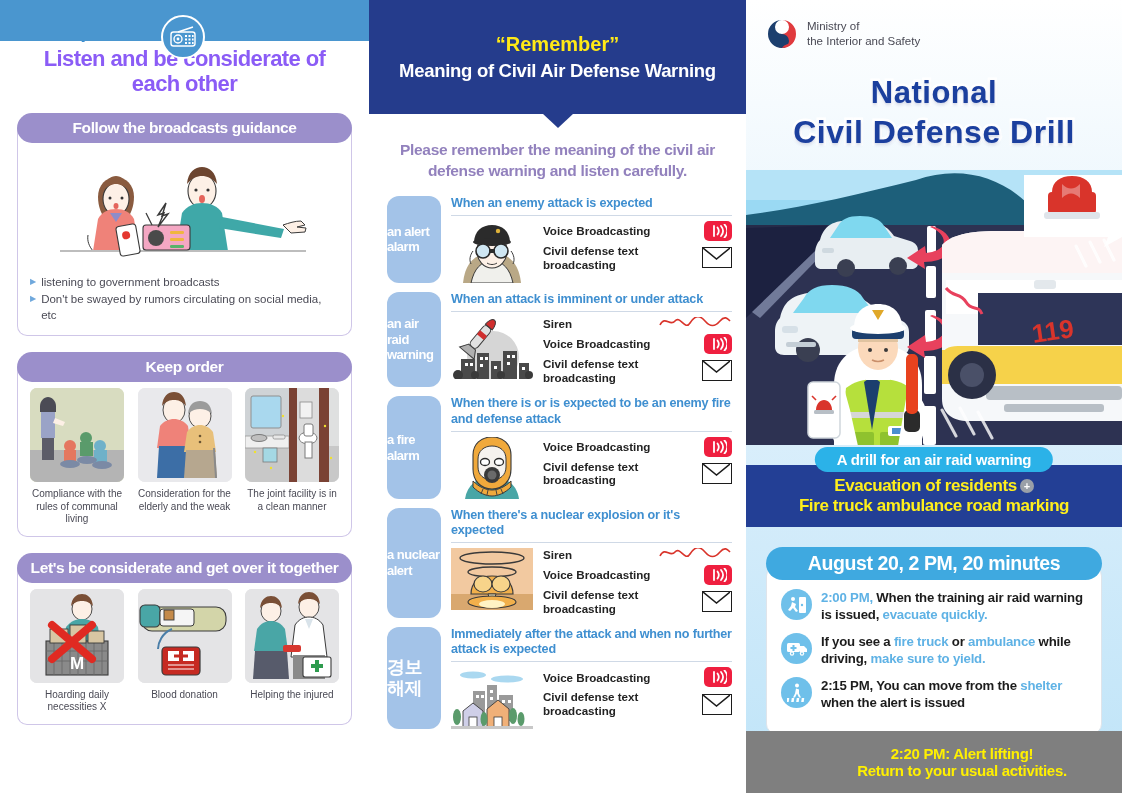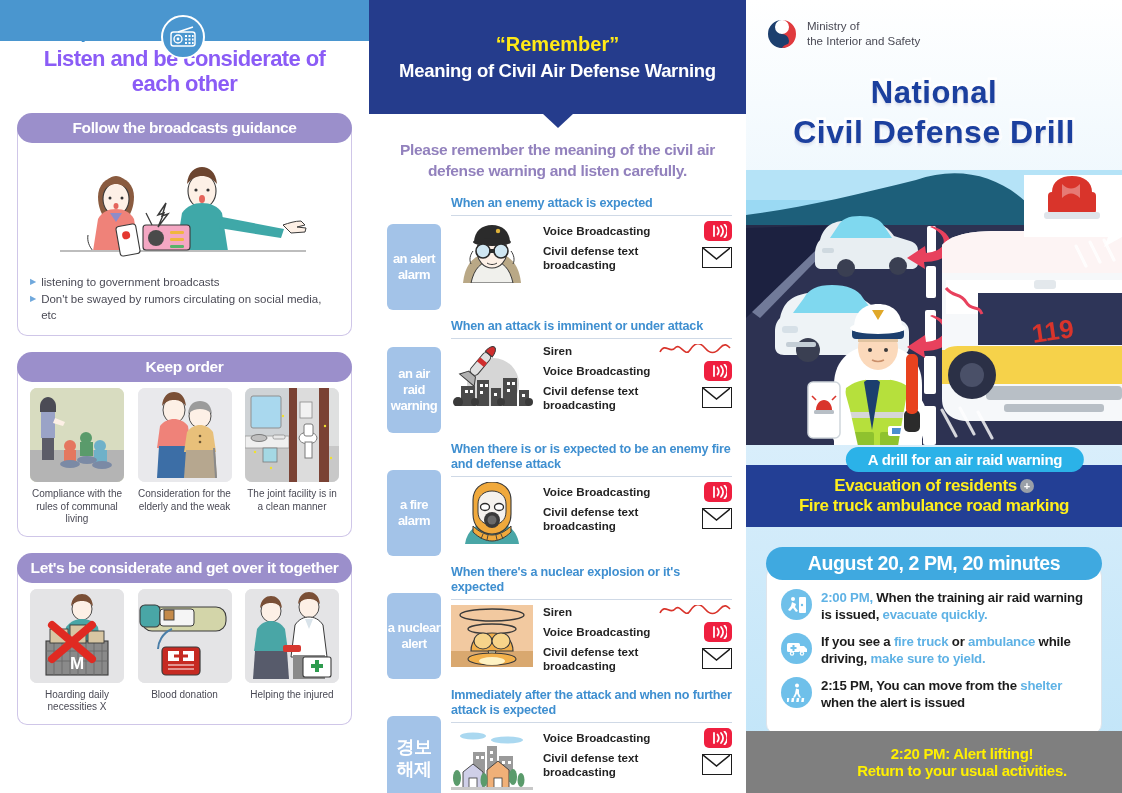--- a/index.html
+++ b/index.html
@@ -54,23 +54,23 @@
   .p2-h2 { color:#ffffff; font-size:18.5px; font-weight:bold; margin-top:4px; letter-spacing:-0.3px; }
   .p2-arrow { position:absolute; bottom:-14px; left:50%; transform:translateX(-50%);
               width:0; height:0; border-left:16px solid transparent; border-right:16px solid transparent;
               border-top:15px solid #253c8c; }
   .p2-sub { text-align:center; color:#9281bd; font-size:15.5px; font-weight:bold;
             padding:26px 26px 0 26px; line-height:1.35; letter-spacing:-0.3px; }
 
   .rows { padding:14px 14px 0 18px; }
   .row { display:flex; gap:10px; margin-bottom:9px; }
   .chip {
-    width:54px; min-height:86px; background:#a3c3e8; border-radius:6px; color:#ffffff;
+    width:54px; min-height:86px; background:#a3c3e8; border-radius:12px; color:#ffffff;
     font-size:13px; font-weight:bold; display:flex; align-items:center; justify-content:center;
-    text-align:center; line-height:1.2; flex:0 0 54px; letter-spacing:-0.5px;margin-top:28px;
+    text-align:left; line-height:1.2; flex:0 0 54px; letter-spacing:-0.5px;
   }
   .chip.kr { font-size:18px; }
   .rowmain { flex:1; }
   .rowtitle { color:#3f8fd0; font-size:12.6px; font-weight:bold; line-height:1.2;
               border-bottom:1px solid #cfd9e6; padding-bottom:4px; letter-spacing:-0.2px; }
   .rowcontent { display:flex; gap:10px; align-items:flex-start; padding-top:5px; }
   .rowpic { width:82px; height:62px; position:relative; flex:0 0 82px; }
   .rowlist { flex:1; }
   .rline { display:flex; align-items:center; gap:2px; margin-bottom:3px; }
   .rlabel { font-size:11.6px; font-weight:bold; color:#232323; line-height:1.18; flex:1; }
@@ -90,21 +90,21 @@
     font-weight:bold; color:#1b3f9e; letter-spacing:0.5px;
     -webkit-text-stroke:5px #ffffff; paint-order:stroke fill;
     text-shadow:0 2px 3px rgba(60,90,160,0.25);
   }
   .p3-t1 { font-size:31px; }
   .p3-t2 { font-size:32px; margin-top:3px; }
   .p3-illus { position:absolute; top:170px; left:0; width:376px; height:275px; overflow:hidden; }
   .p3-pill {
     position:absolute; top:447px; left:50%; transform:translateX(-50%);
     background:#2bb2e8; color:#fff; font-size:15px; font-weight:bold;
-    border-radius:16px; padding:4px 22px; white-space:nowrap; z-index:6; letter-spacing:-0.3px;margin-left:31px;
+    border-radius:16px; padding:4px 22px; white-space:nowrap; z-index:6; letter-spacing:-0.3px;
   }
   .p3-navy { position:absolute; top:465px; left:0; width:376px; height:62px; background:#233f95;
              display:flex; flex-direction:column; align-items:center; justify-content:center; }
   .p3-navy-l1, .p3-navy-l2 { color:#ffef1b; font-size:17px; font-weight:bold; letter-spacing:-0.4px; display:flex; align-items:center; gap:3px; }
   .p3-plus { display:inline-block; width:14px; height:14px; border-radius:50%; background:#9aa0a8; color:#fff;
              font-size:11px; line-height:14px; text-align:center; font-weight:bold; }
   .p3-datecard { position:absolute; top:547px; left:20px; width:336px; }
   .p3-datepill { background:#3fa9e0; color:#fff; font-size:19.5px; font-weight:bold;
                  border-radius:18px; padding:5px 10px; text-align:center; position:relative; z-index:3;
                  letter-spacing:-0.4px; }

